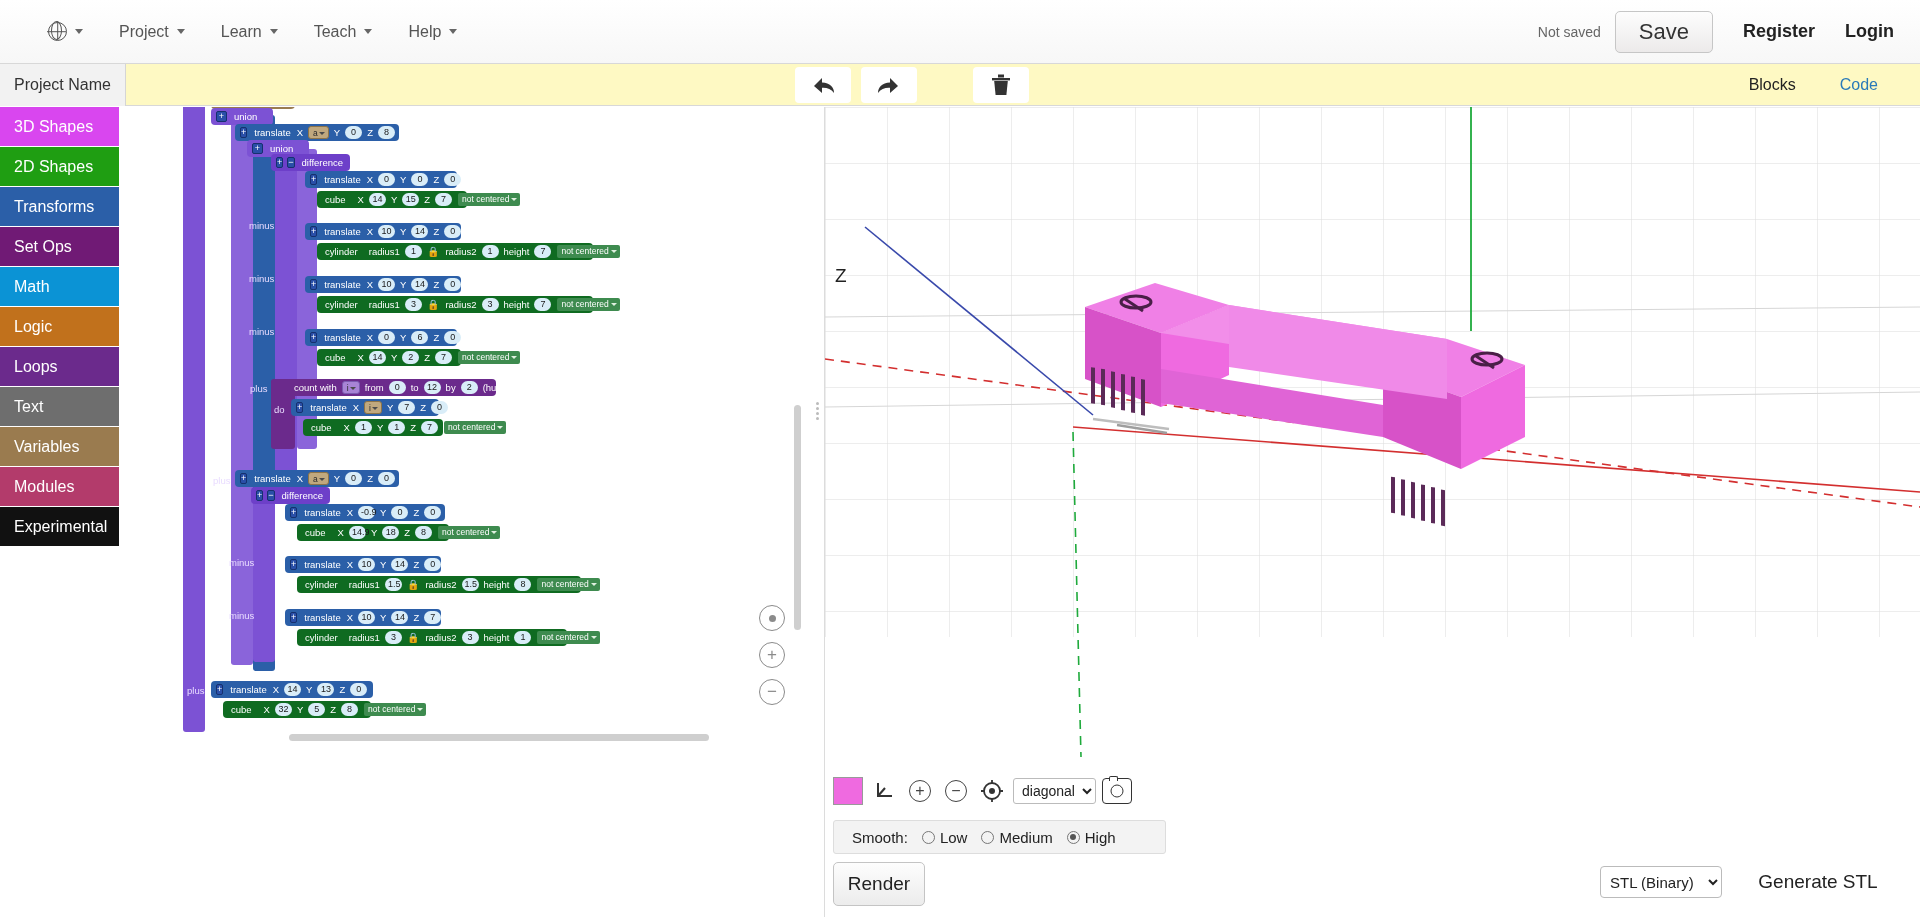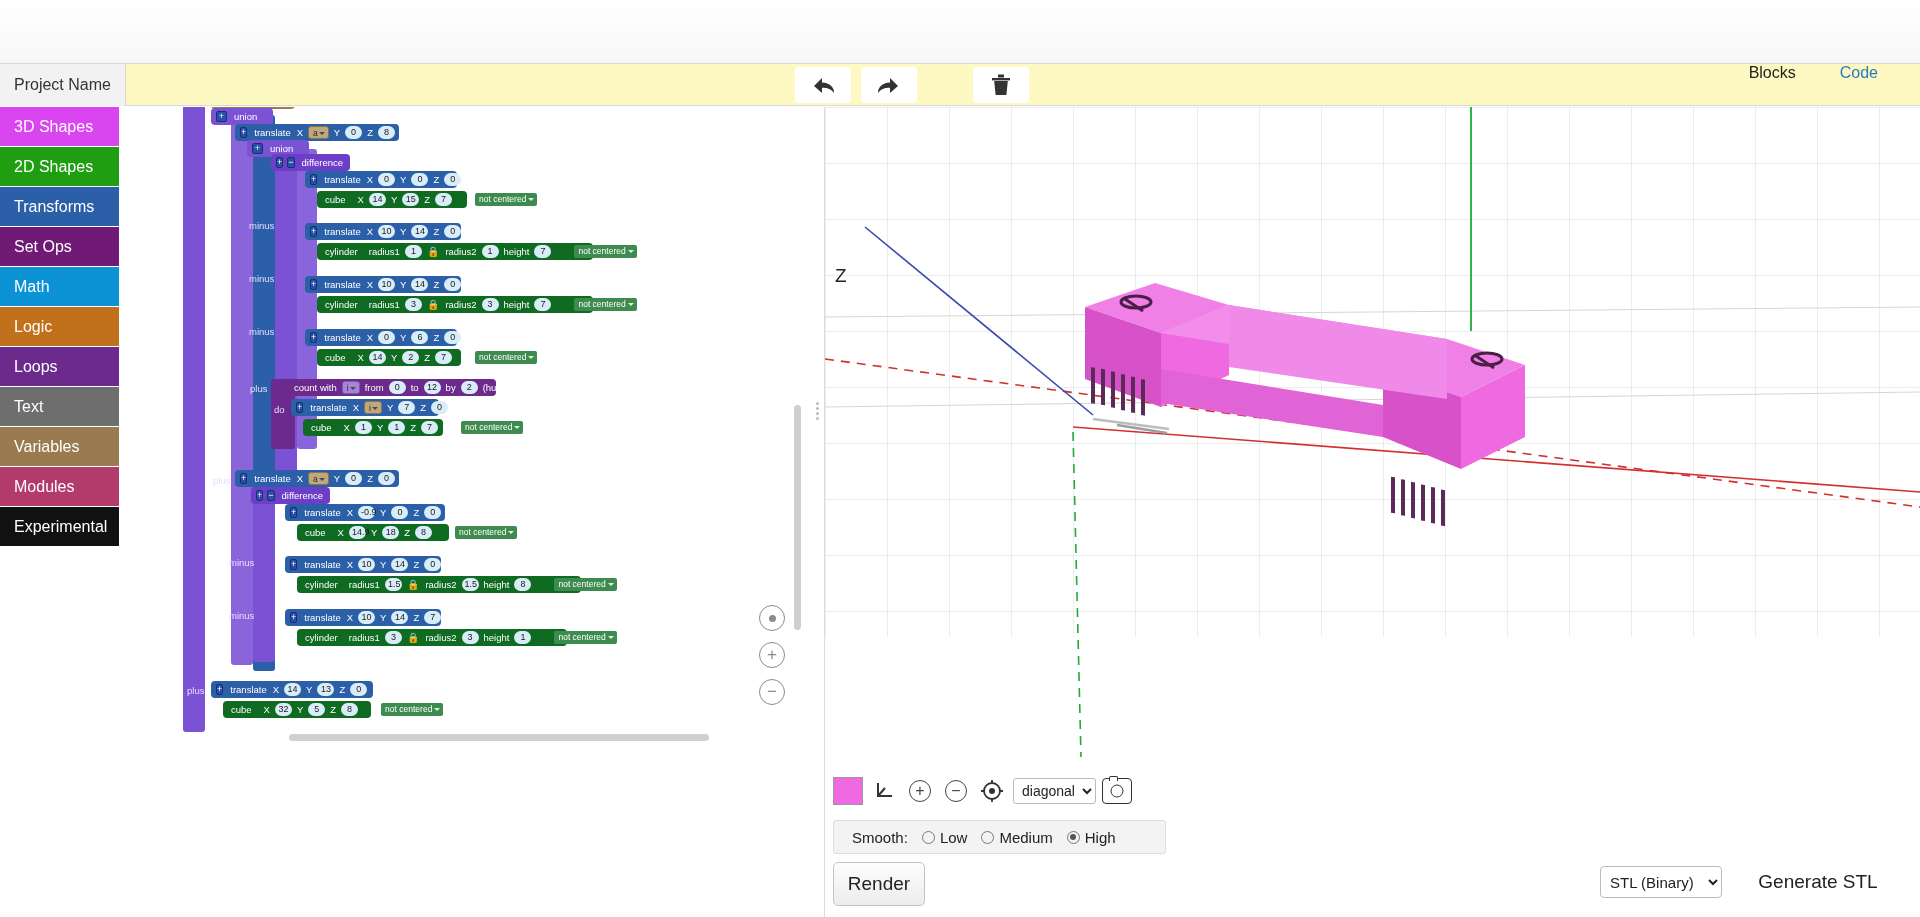--- a/index.html
+++ b/index.html
@@ -78,21 +78,21 @@
     position:absolute; left:127px; top:5px; width:300px; height:32px;
     border:1px solid #cfcfcf; background:#fff; font-size:16px; color:#333;
     padding:0 8px; font-family:"Liberation Sans", sans-serif;
   }
   .tool-btns{ position:absolute; left:795px; top:3px; display:flex; gap:10px; }
   .tbtn{
     width:56px; height:36px; background:#fff; border:0; border-radius:4px;
     display:flex; align-items:center; justify-content:center; cursor:pointer;
   }
   .tbtn svg{ display:block; }
-  .view-tabs{ position:absolute; right:20px; top:0; height:42px; display:flex; align-items:flex-start; }
+  .view-tabs{ position:absolute; right:20px; top:0; height:42px; display:flex; align-items:center; }
   .vtab{ font-size:16px; padding:0 22px; cursor:pointer; }
   .vtab.active{ color:#222; }
   .vtab.link{ color:#2a7ab9; }
 
   
   .sidebar{ position:absolute; left:0; top:107px; width:119px; }
   .cat{
     height:39px; line-height:39px; color:#fff; font-size:16px;
     padding-left:14px; margin-bottom:1px; cursor:pointer; white-space:nowrap;
   }
@@ -123,21 +123,21 @@
     font-size:8.5px; padding:0 10px 0 4px; height:13px; line-height:12px;
     display:inline-block; position:relative; margin:0 2px;
   }
   .varchip:after{
     content:""; position:absolute; right:3px; top:5px; width:0;height:0;
     border-left:3px solid transparent;border-right:3px solid transparent;border-top:3.5px solid #4a4a4a;
   }
   .dropchip{
     background:#3e8b4f; color:#fff; border-radius:2px; font-size:8.5px;
     padding:0 11px 0 4px; height:13px; line-height:13px; display:inline-block;
-    position:relative; margin-left:21px;
+    position:relative; margin-left:4px;
   }
   .dropchip:after{
     content:""; position:absolute; right:3px; top:5px; width:0;height:0;
     border-left:3px solid transparent;border-right:3px solid transparent;border-top:3.5px solid #dff0df;
   }
   .mutbtn{
     width:11px;height:11px;border-radius:2px;background:#2a4fa8;border:1px solid #16306e;
     display:inline-flex;align-items:center;justify-content:center;color:#fff;
     font-size:9px;line-height:9px;margin-right:4px; cursor:pointer;
   }
@@ -247,21 +247,51 @@
   .grip{
     position:absolute; left:816px; top:400px; width:6px; height:24px;
   }
   .grip i{ display:block; width:3px;height:3px;background:#bbb;border-radius:50%;margin:2px 0; }
 </style>
 </head>
 <body>
 
 <div class="topnav">
 
-
+  <div class="nav-items">
+    <div class="nav-item">
+      <span class="globe">
+          <span class="globe-i"></span>
+        </span>
+      <span class="caret"></span>
+    </div>
+    <div class="nav-item">
+      <span>Project</span>
+      <span class="caret"></span>
+    </div>
+    <div class="nav-item">
+      <span>Learn</span>
+      <span class="caret"></span>
+    </div>
+    <div class="nav-item">
+      <span>Teach</span>
+      <span class="caret"></span>
+    </div>
+    <div class="nav-item">
+      <span>Help</span>
+      <span class="caret"></span>
+    </div>
+  </div>
+
+  <div class="nav-right">
+    <span class="notsaved">Not saved</span>
+    <button class="btn-save">Save</button>
+    <span class="nav-link">Register</span>
+    <span class="nav-link">Login</span>
+  </div>
 </div>
 
 <div class="projbar">
   <div class="proj-label">Project Name</div>
   <div class="tool-btns">
     <button class="tbtn">
       <svg width="30" height="22" viewBox="0 0 30 22">
         <path d="M6 12 L14 4 L14 8.5 C22 9 26 13 26 19 C23 15 19 13.5 14 13.8 L14 19 Z" fill="#333"></path>
       </svg>
     </button>

